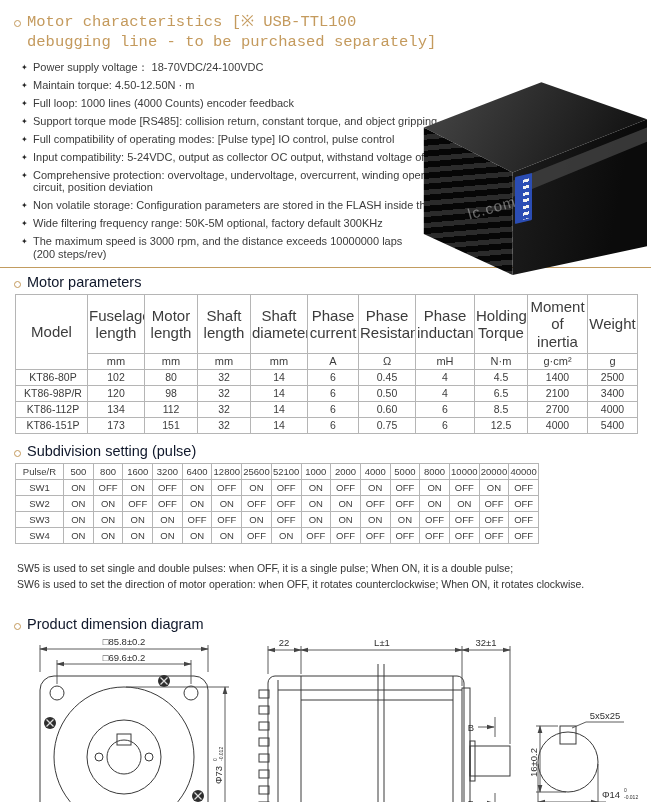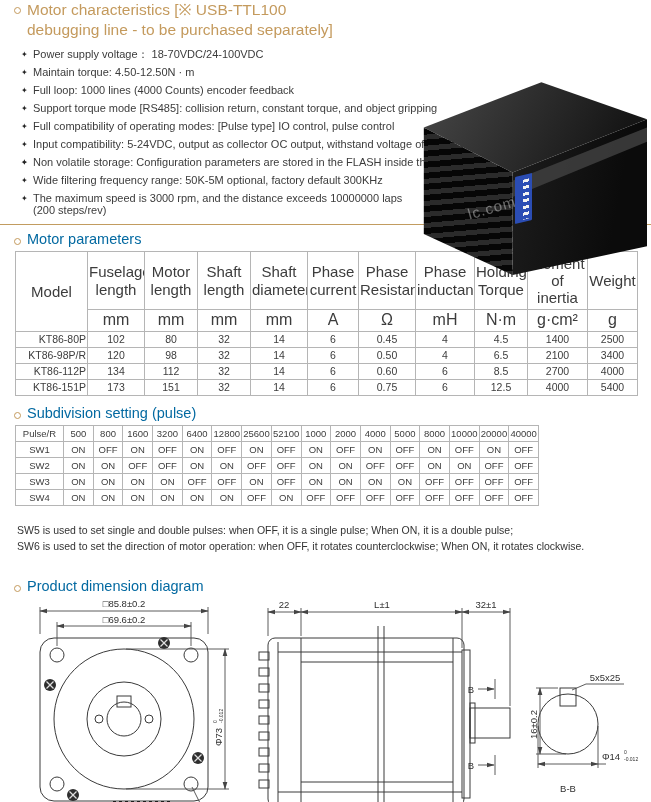--- a/index.html
+++ b/index.html
@@ -3,22 +3,22 @@
 <meta charset="utf-8">
 <style>
   html,body{margin:0;padding:0;}
   body{width:651px;height:802px;background:#ffffff;font-family:"Liberation Sans",sans-serif;color:#2e2e2e;overflow:hidden;}
   .page{position:relative;width:651px;height:802px;}
 
   
   .sec{display:flex;align-items:flex-start;margin:0 0 0 14px;}
   .ring{width:5px;height:5px;border:1px solid #c49a5d;border-radius:50%;margin:7px 6px 0 0;flex:0 0 auto;}
   h1.sec-title{margin:0;font-size:15.5px;line-height:1.28;font-weight:normal;color:#c49a5d;white-space:pre-line;}
-  h2.sec-title{margin:0;font-size:14.5px;font-weight:normal;color:#0369a1;}
-  .hdr{}
+  h2.sec-title{margin:0;font-size:14.5px;font-weight:normal;color:#0f172a;}
+  .hdr{padding-top:13px;font-family:Liberation Mono, monospace;}
 
   
   ul.chars{list-style:none;margin:8px 0 0 0;padding:0 0 0 21px;width:615px;}
   ul.chars li{position:relative;margin:0 0 5.5px 0;font-size:11px;line-height:12.5px;color:#3b3b3b;padding-left:12px;}
   ul.chars .bul{position:absolute;left:0;top:1px;font-size:8px;color:#222;}
   ul.chars .txt{white-space:pre-line;}
 
   
   .motor{position:absolute;top:70px;right:4px;width:240px;height:205px;}
   .motor>div{position:absolute;}
@@ -30,23 +30,23 @@
   .m-dip-nubs{left:calc(45% + 8px);top:calc(51% + 4px);width:6px;height:40px;transform:skewY(-14deg);
     background:repeating-linear-gradient(180deg,#f2f2f2 0 3px,rgba(0,0,0,0) 3px 6.6px);}
   .m-wm{left:25%;top:63%;transform:rotate(-16deg);color:rgba(255,255,255,.38);font-size:15px;letter-spacing:1px;}
 
   .divider{width:651px;height:0;border-top:1px solid #c29c60;margin:7px 0 6px 0;}
 
   
   table.tbl{border-collapse:collapse;table-layout:fixed;width:524px;margin:4px 0 0 15px;background:#fff;}
   table.tbl th,table.tbl td{border:1px solid #b5b5b5;font-weight:normal;text-align:center;color:#3c3c3c;overflow:hidden;}
   #mp th{font-size:15px;line-height:1.15;padding:3px 1px;height:auto;}
-  #mp th.unit{font-size:16px;padding:1px;}
+  #mp th.unit{font-size:11px;padding:1px;}
   #mp td{font-size:10.5px;padding:1.5px 1px;}
-  #mp td.model{text-align:right;padding-left:4px;}
+  #mp td.model{text-align:center;padding-left:4px;}
   #sub th,#sub td{font-size:9.5px;padding:2px 0;}
   .notes{margin:18px 0 0 17px;}
   .notes p{margin:0 0 3px 0;font-size:10.5px;color:#333;line-height:1.3;}
 
   
   svg.diagram{display:block;margin:2px 0 0 16px;}
   .ln{fill:none;stroke:#3a3a3a;stroke-width:1;}
   .dim{fill:none;stroke:#4a4a4a;stroke-width:.9;}
   svg text{font-family:"Liberation Sans",sans-serif;fill:#2f2f2f;}
   .dtx{font-size:9.5px;}
@@ -63,21 +63,22 @@
 debugging line - to be purchased separately]</h1>
   </div>
 
   <ul class="chars">
       <li><span class="bul">✦</span><span class="txt">Power supply voltage： 18-70VDC/24-100VDC</span></li>
       <li><span class="bul">✦</span><span class="txt">Maintain torque: 4.50-12.50N · m</span></li>
       <li><span class="bul">✦</span><span class="txt">Full loop: 1000 lines (4000 Counts) encoder feedback</span></li>
       <li><span class="bul">✦</span><span class="txt">Support torque mode [RS485]: collision return, constant torque, and object gripping</span></li>
       <li><span class="bul">✦</span><span class="txt">Full compatibility of operating modes: [Pulse type] IO control, pulse control</span></li>
       <li><span class="bul">✦</span><span class="txt">Input compatibility: 5-24VDC, output as collector OC output, withstand voltage of 30VDC</span></li>
-      <li><span class="bul">✦</span></li>
+      <li><span class="bul">✦</span><span class="txt">Comprehensive protection: overvoltage, undervoltage, overcurrent, winding open
+circuit, position deviation</span></li>
       <li><span class="bul">✦</span><span class="txt">Non volatile storage: Configuration parameters are stored in the FLASH inside the MCU</span></li>
       <li><span class="bul">✦</span><span class="txt">Wide filtering frequency range: 50K-5M optional, factory default 300KHz</span></li>
       <li><span class="bul">✦</span><span class="txt">The maximum speed is 3000 rpm, and the distance exceeds 10000000 laps
 (200 steps/rev)</span></li>
     </ul>
 
   <div class="motor">
     <div class="m-top"></div>
     <div class="m-side"></div>
     <div class="m-stripe"></div>

